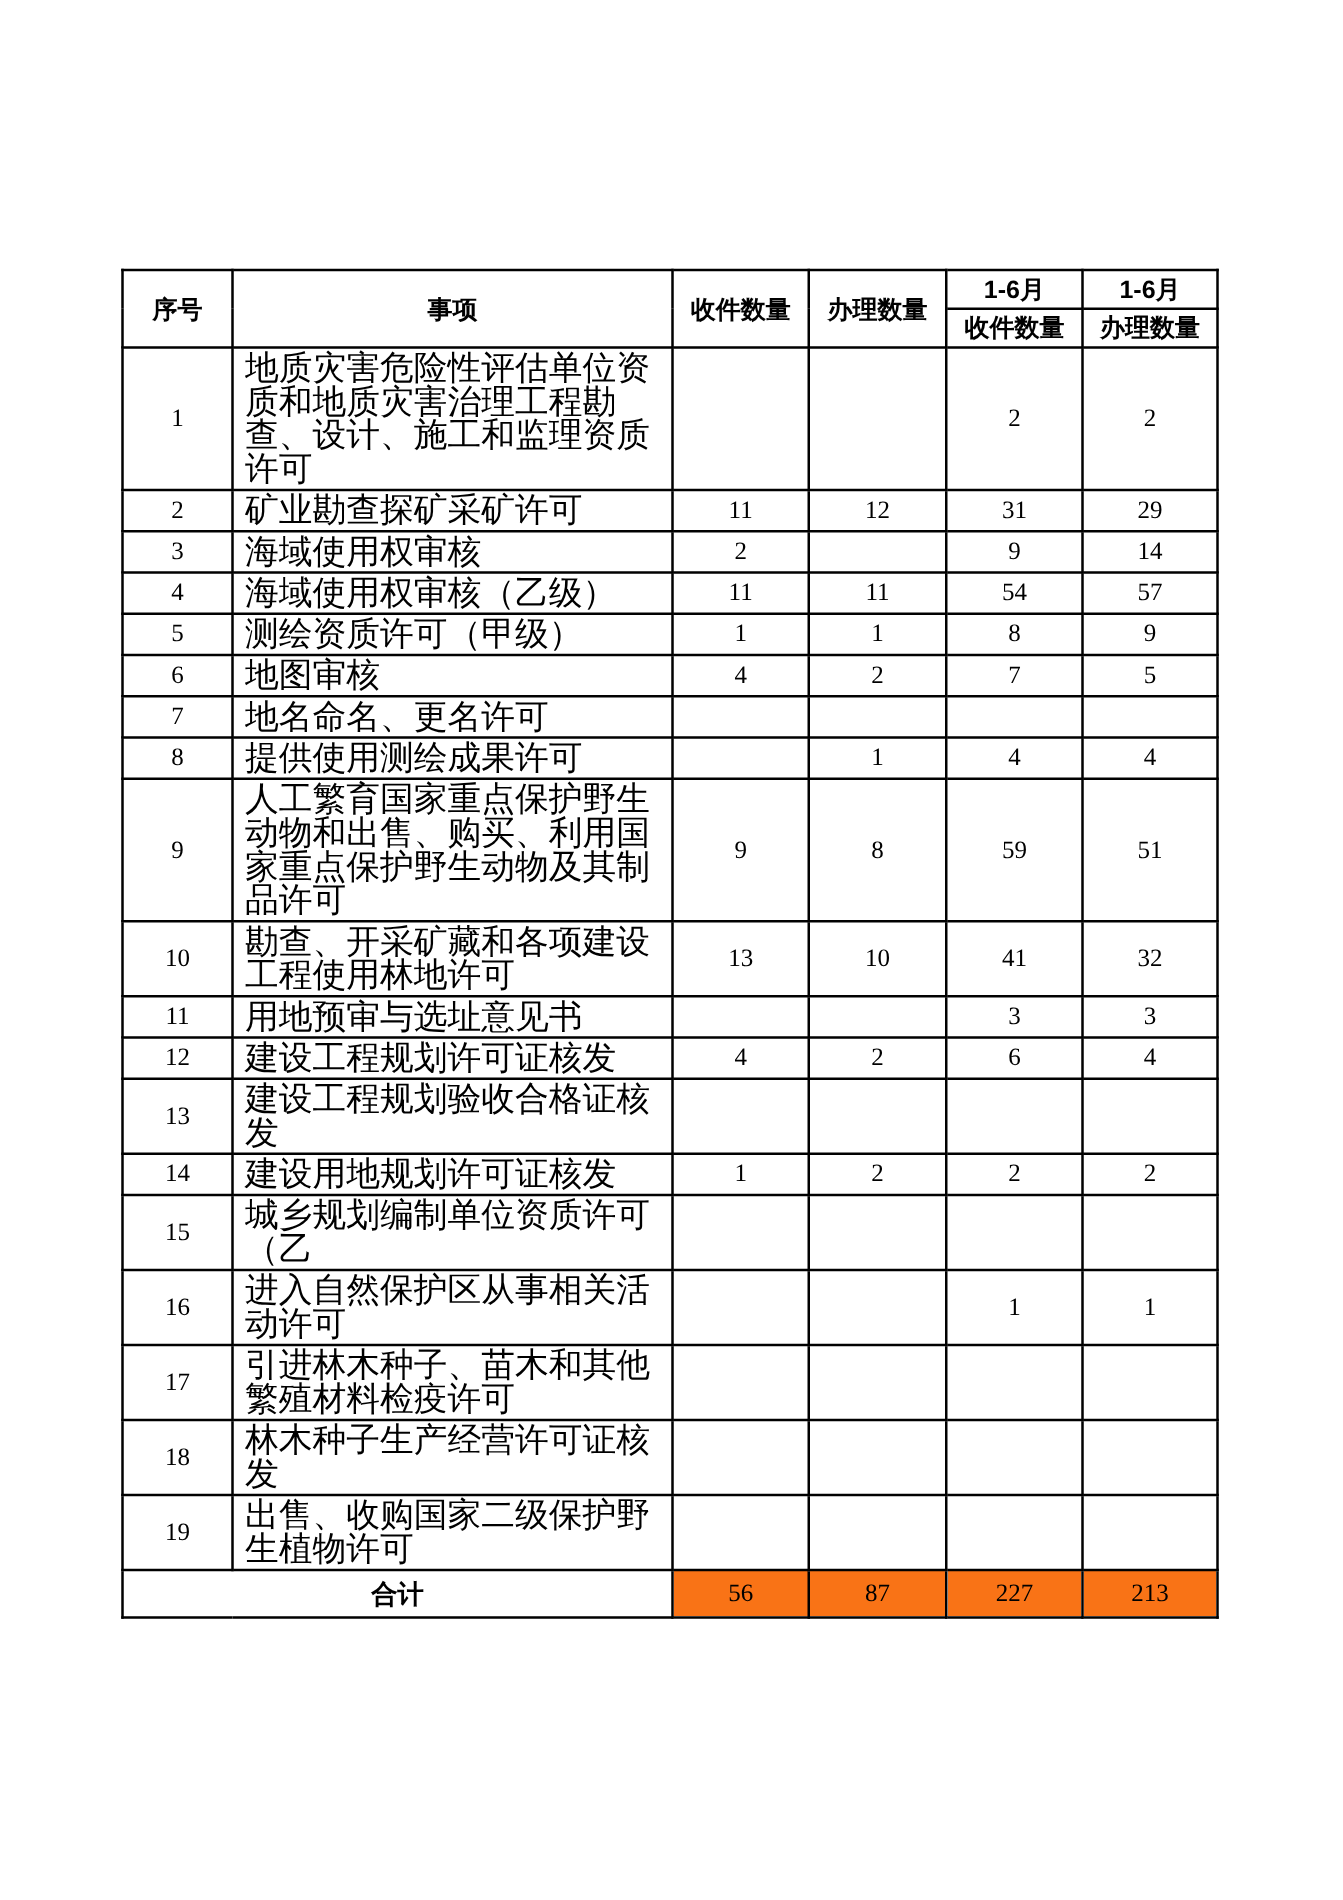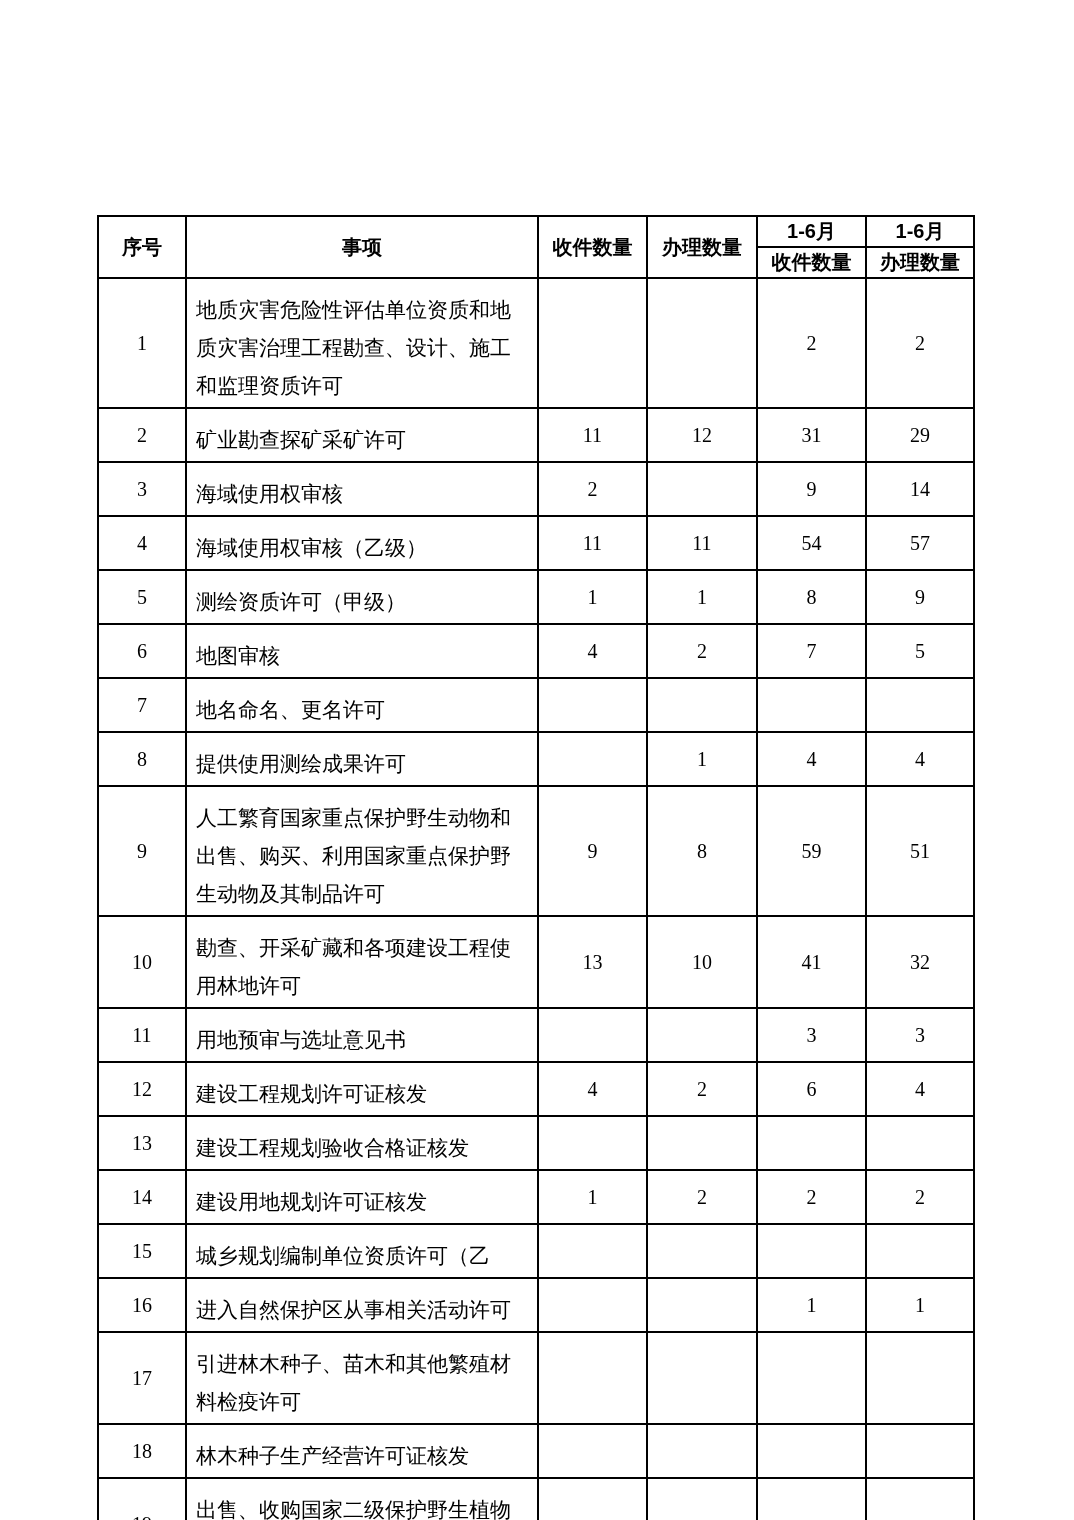--- a/index.html
+++ b/index.html
@@ -49,24 +49,24 @@
   .hdr-row-1 { height: 31px; }
   .hdr-row-2 { height: 29px; }
   .c-no, .c-num {
     font-family: "Liberation Serif", serif;
     font-size: 20px;
     text-align: center;
     padding: 1px 2px;
   }
   .c-item {
     font-family: "Liberation Serif", serif;
-    font-size: 21px;
+    font-size: 27px;
     text-align: left;
-    line-height: 38px;
-    padding: 12px 6px 2px 9px;
+    line-height: 27px;
+    padding: 2px 6px 2px 9px;
   }
   tr.rh-s  td { height: 30px; }   
   tr.rh-t  td { height: 86px; }   
   tr.rh-d  td { height: 60px; }   
   tr.rh-d2 td { height: 57px; }
   tr.rh-16 td { height: 28px; }
   tr.total-row td { height: 38px; }
   .c-total-label {
     font-family: "Liberation Sans", sans-serif;
     font-weight: bold;

